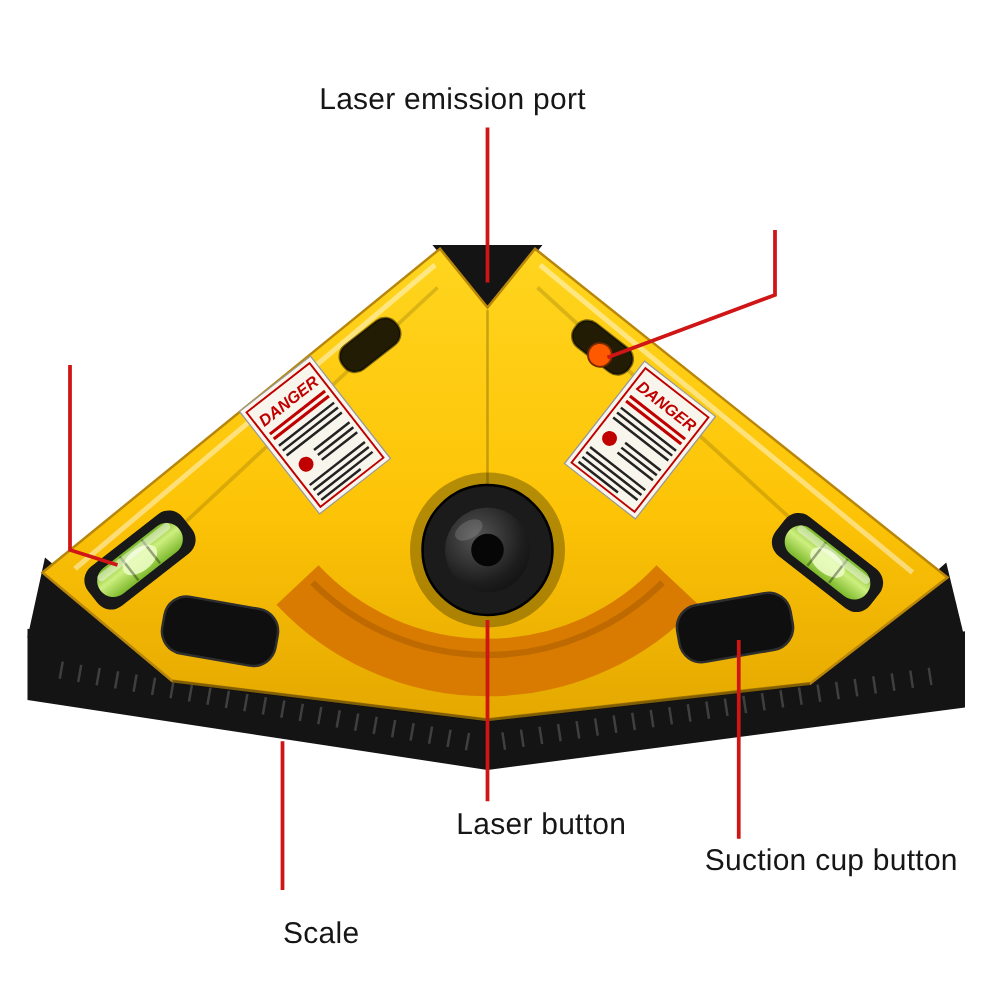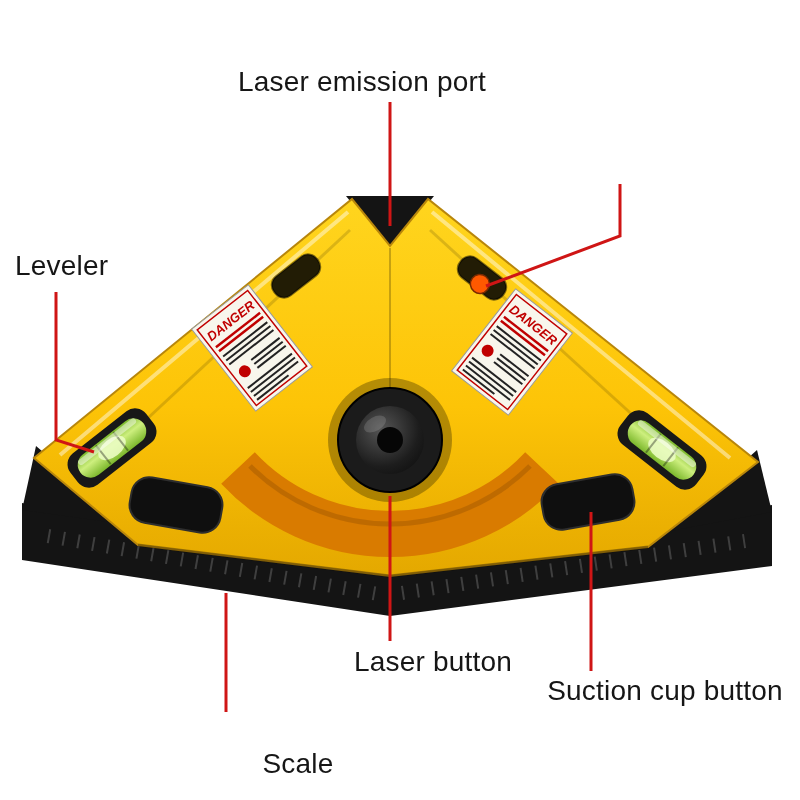--- a/index.html
+++ b/index.html
@@ -2,21 +2,21 @@
 <html><head>
 <meta charset="utf-8">
 <style>
   html,body{margin:0;padding:0;background:#ffffff;}
   .stage{
     position:relative;width:800px;height:800px;background:#ffffff;overflow:hidden;
     font-family:"Liberation Sans",sans-serif;
   }
   .stage svg{position:absolute;left:0;top:0;}
   .label{
-    position:absolute;font-size:28px;color:#161616;white-space:nowrap;
+    position:absolute;font-size:24px;color:#161616;white-space:nowrap;
     letter-spacing:.2px;
   }
   .centered{transform:translateX(-50%);}
 </style>
 </head>
 <body>
 
 <div class="stage">
 
   <svg width="800" height="800" viewBox="0 0 800 800">
@@ -143,21 +143,20 @@
       <polyline points="56,292 56,440 94,452" stroke="#cf1515"></polyline>
       <polyline points="390,496 390,641" stroke="#cf1515"></polyline>
       <polyline points="591,512 591,671" stroke="#cf1515"></polyline>
       <polyline points="226,593 226,712" stroke="#cf1515"></polyline>
     </g>
   </svg>
 
   <div class="label centered" style="left:362px;top:66px;">Laser emission port</div>
 
 
-  <div class="label" style="left:15px;top:250px;">Leveler</div>
 
   <div class="label centered" style="left:665px;top:675px;">Suction cup button</div>
 
   <div class="label centered" style="left:433px;top:646px;">Laser button</div>
 
-  <div class="label centered" style="left:257px;top:748px;margin-left:41px;">Scale</div>
+  <div class="label centered" style="left:257px;top:733px;">Scale</div>
 
 </div>
 
 </body></html>

